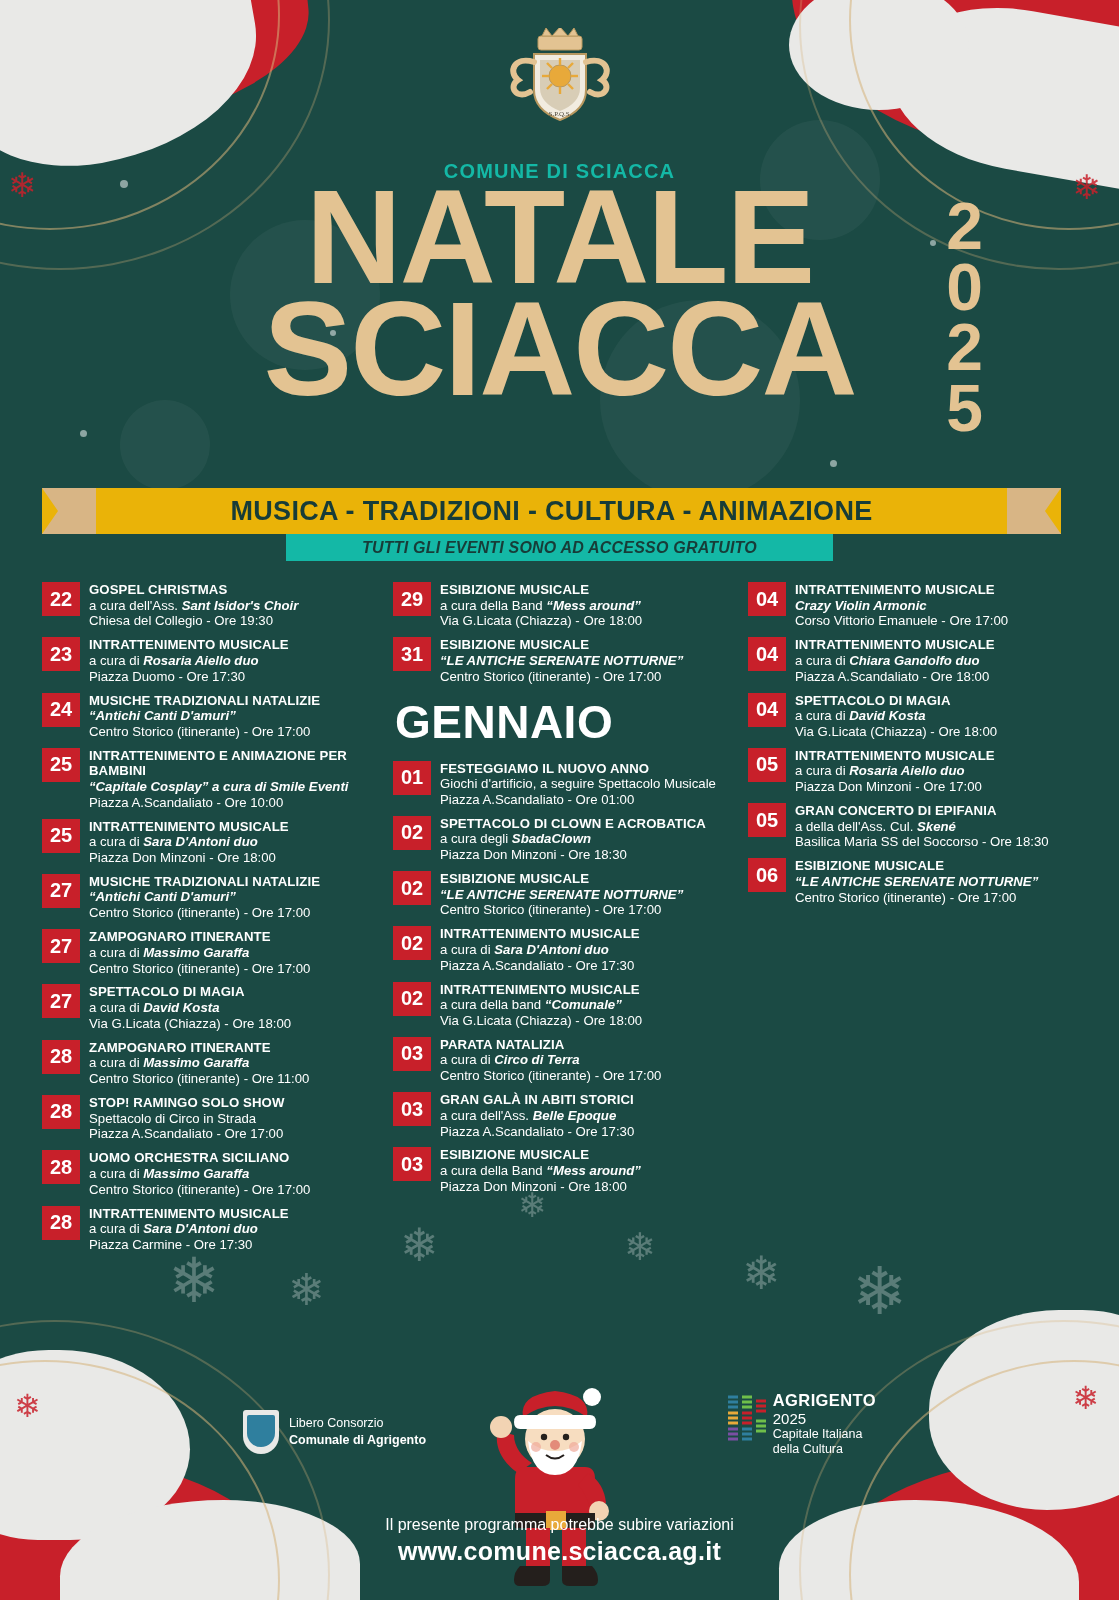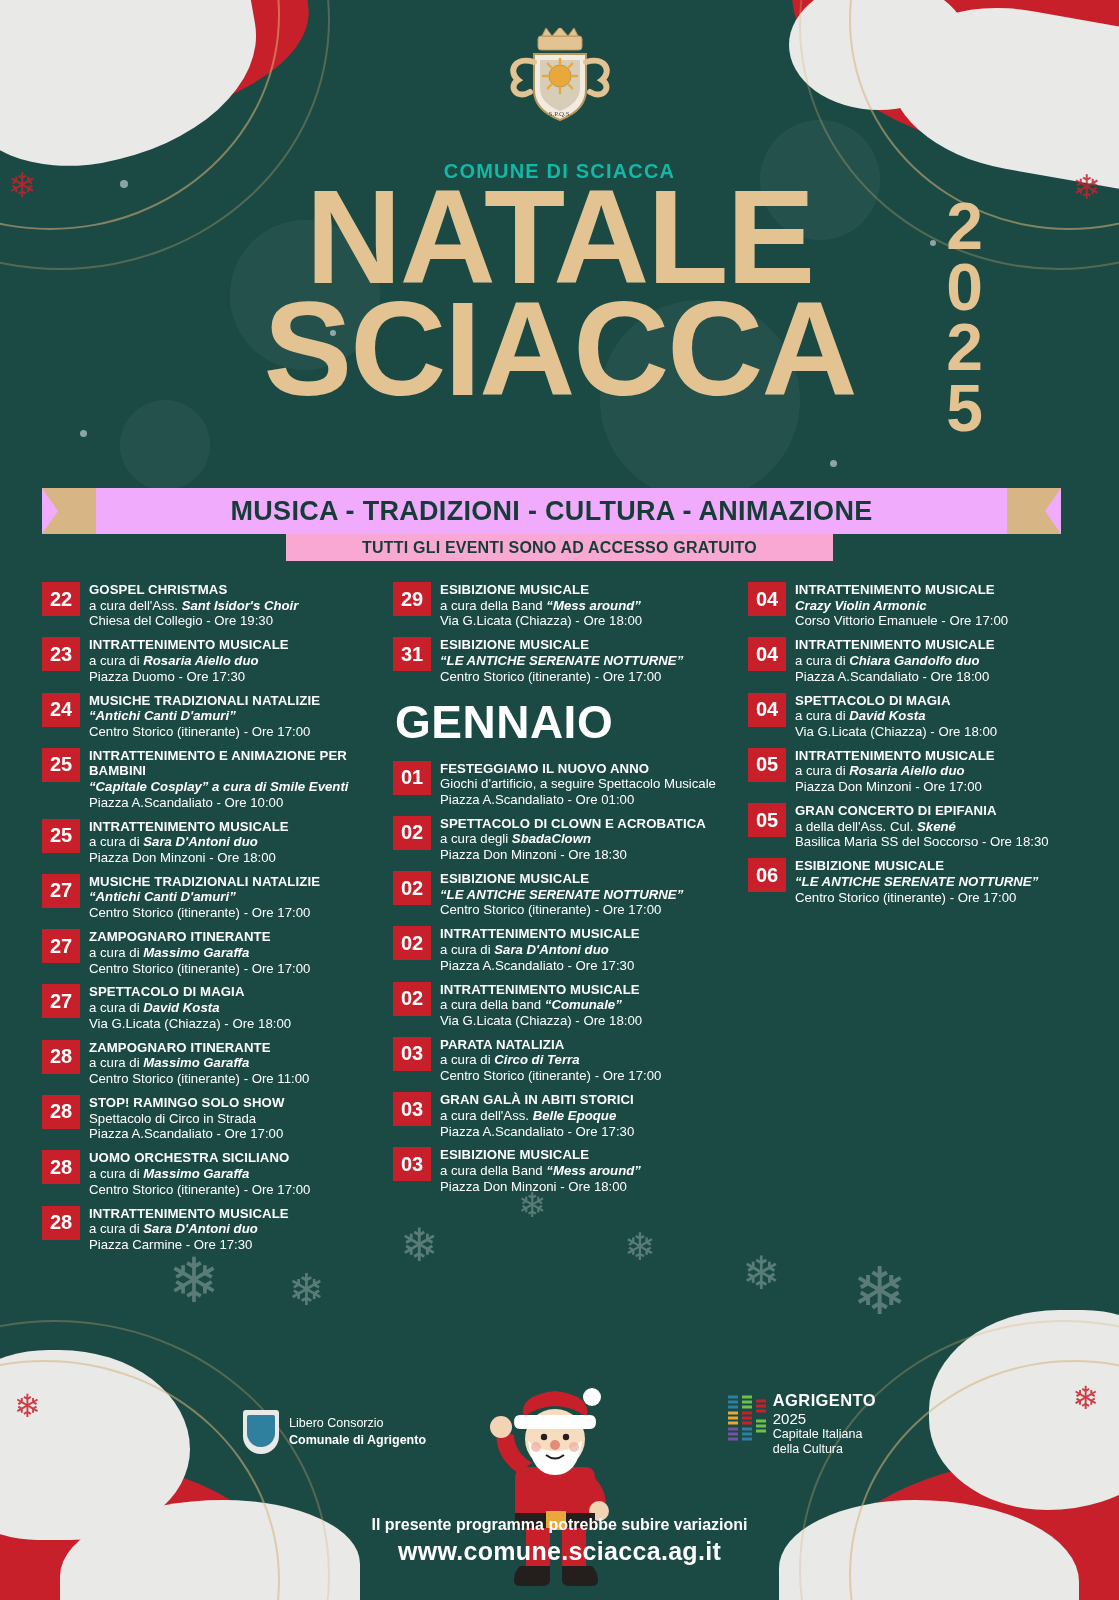--- a/index.html
+++ b/index.html
@@ -48,31 +48,31 @@
   .crest-wrap { position:absolute; top:28px; left:0; right:0; text-align:center; }
   .crest { width:120px; height:110px; display:inline-block; }
   .comune { margin-top:18px; font-weight:bold; font-size:20px; letter-spacing:1.2px; color:#14b8a6; }
 
   .title-block { position:absolute; top:178px; left:0; right:0; text-align:center; }
   .big-title { font-weight:bold; color:#e3c392; letter-spacing:-2px; line-height:.84; }
   .t1 { font-size:133px; }
   .t2 { font-size:133px; margin-top:4px; }
   .year { position:absolute; right:138px; top:196px; color:#e3c392; font-weight:bold; font-size:66px; line-height:.92; letter-spacing:-2px; text-align:center; }
 
-  .ribbon { position:absolute; top:488px; left:42px; right:58px; height:46px; background:#f0abfc; color:#173c38;
+  .ribbon { position:absolute; top:488px; left:42px; right:58px; height:46px; background:#eab308; color:#173c38;
             display:flex; align-items:center; justify-content:center; font-weight:bold; font-size:27px; letter-spacing:.3px; }
   .ribbon:before, .ribbon:after {
     content:""; position:absolute; top:0; width:54px; height:46px; background:#d8b585;
   }
   .ribbon:before { left:0; clip-path:polygon(0 0,100% 0,100% 100%,0 100%,16px 50%); }
   .ribbon:after { right:0; clip-path:polygon(0 0,100% 0,calc(100% - 16px) 50%,100% 100%,0 100%); }
   .ribbon span { position:relative; z-index:2; }
 
-  .subribbon { position:absolute; top:534px; left:286px; right:286px; height:27px; background:#f9a8d4; color:#173c38;
-               display:flex; align-items:center; justify-content:center; font-weight:bold; font-size:16px; letter-spacing:.2px; }
+  .subribbon { position:absolute; top:534px; left:286px; right:286px; height:27px; background:#14b8a6; color:#173c38;
+               display:flex; align-items:center; justify-content:center; font-weight:bold; font-size:16px; letter-spacing:.2px;font-style:italic; }
 
   
   .cols { position:absolute; top:582px; left:38px; right:38px; height:600px; }
   .col { position:absolute; top:0; width:330px; }
   .col1 { left:4px; }
   .col2 { left:355px; }
   .col3 { left:710px; }
 
   .evt { display:flex; margin-bottom:8px; }
   .daybox { flex:0 0 38px; height:34px; background:#c8202a; color:#fff; font-weight:bold; font-size:20px;
@@ -92,21 +92,21 @@
   .lc-shield i { position:absolute; left:4px; right:4px; top:5px; bottom:7px; background:#2f7f9e; border-radius:2px 2px 14px 14px; display:block; }
   .lc-text { font-size:12.5px; line-height:1.35; color:#fff; }
   .ag-logo { position:absolute; right:243px; bottom:10px; display:flex; align-items:flex-start; gap:3px; }
   .ag-mark { width:46px; height:52px; }
   .ag-text .ag1 { font-weight:bold; font-size:16.5px; letter-spacing:.4px; }
   .ag-text .ag2 { font-size:15px; }
   .ag-text .ag3 { font-size:12.5px; line-height:1.25; }
 
   .santa { position:absolute; left:470px; bottom:4px; width:170px; height:215px; }
 
-  .foot-note { position:absolute; bottom:66px; left:0; right:0; text-align:center; font-weight:bold; font-size:16px; color:#fff; }
+  .foot-note { position:absolute; bottom:66px; left:0; right:0; text-align:center; font-weight:normal; font-size:16px; color:#fff; }
   .foot-url { position:absolute; bottom:34px; left:0; right:0; text-align:center; font-weight:bold; font-size:25px; color:#fff; letter-spacing:.3px; }
 </style>
 </head>
 <body>
 
 <div class="poster">
 
   <div class="deco red-tl"></div>
   <div class="deco red-tr"></div>
   <div class="deco white-tl"></div>

